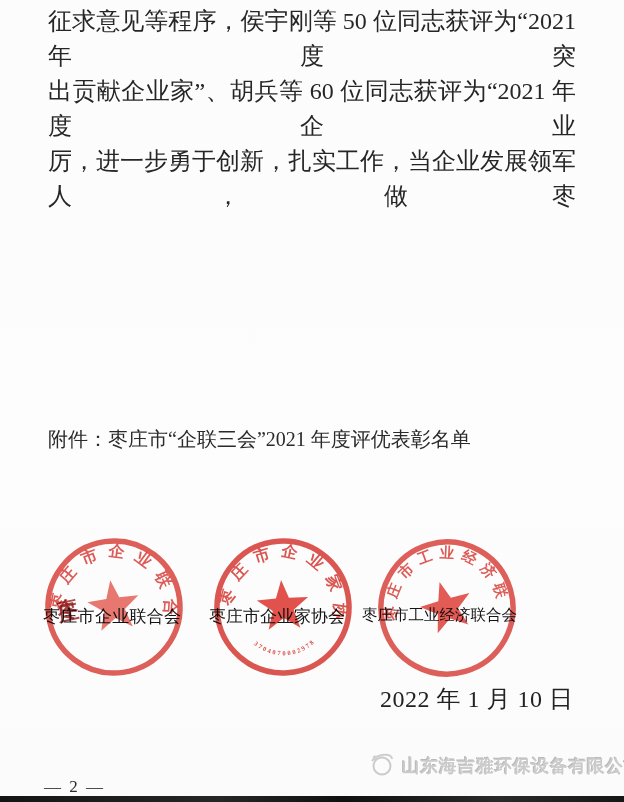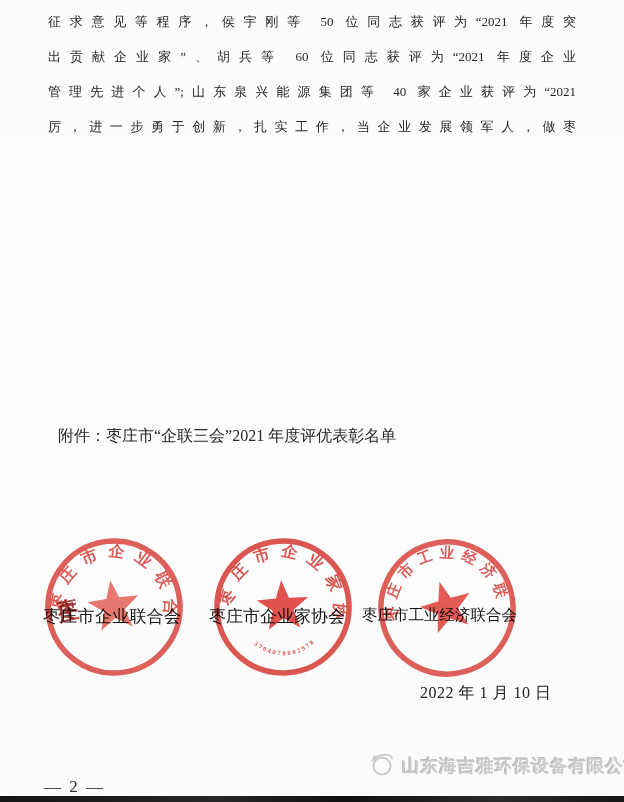--- a/index.html
+++ b/index.html
@@ -6,30 +6,30 @@
   body{
     width:624px;height:802px;position:relative;overflow:hidden;
     background:#fdfdfd;
     font-family:"Liberation Serif","DejaVu Serif",serif;
   }
   .page{position:absolute;inset:0;background:linear-gradient(180deg,#fcfcfc 0%,#fdfdfd 60%,#fbfbfb 100%);}
 
   
   .body-text{
     position:absolute;left:48px;top:4px;width:528px;
-    font-size:13px;line-height:35px;color:#262626;
+    font-size:24px;line-height:35px;color:#262626;
   }
   .line{white-space:nowrap;}
   .line.justify{white-space:normal;text-align:justify;text-align-last:justify;text-justify:inter-character;}
   .line.indent{text-indent:2em;}
   .line.para-gap{margin-top:5px;}
 
   .attachment{
-    position:absolute;left:58px;top:426px;
-    font-size:16px;color:#2a2a2a;white-space:nowrap;
+    position:absolute;left:48px;top:426px;
+    font-size:20px;color:#2a2a2a;white-space:nowrap;
   }
 
   
   .sig{
     position:absolute;top:605px;font-size:17px;color:#141414;
     white-space:nowrap;z-index:2;
   }
   .sig-1{left:43px;letter-spacing:0.3px;}
   .sig-2{left:209px;letter-spacing:0px;}
   .sig-3{left:362px;font-size:15.5px;letter-spacing:0px;}
@@ -46,21 +46,21 @@
 
   .seal-overprint{
     position:absolute;left:48px;top:582px;z-index:2;
     writing-mode:vertical-rl;font-size:21px;font-weight:bold;
     color:rgba(146,24,24,0.78);transform:rotate(-12deg);
     mix-blend-mode:multiply;letter-spacing:2px;
   }
 
   .issue-date{
     position:absolute;left:380px;top:683px;
-    font-size:16px;color:#222;letter-spacing:0.5px;white-space:nowrap;z-index:4;margin-left:40px;
+    font-size:24px;color:#222;letter-spacing:0.5px;white-space:nowrap;z-index:4;
   }
 
   
   .watermark{
     position:absolute;left:368px;top:752px;display:flex;align-items:center;gap:7px;z-index:1;
   }
   .watermark-text{
     font-family:"Liberation Sans","DejaVu Sans",sans-serif;
     font-size:17.5px;font-weight:bold;color:#cbcbcb;letter-spacing:1px;
     text-shadow:1px 1px 0 #ffffff,-1px -1px 0 #b9b9b9;
@@ -79,21 +79,20 @@
 </style>
 </head>
 <body>
 
 <div class="page">
 
   <div class="body-text">
 
   <div class="line justify">征求意见等程序，侯宇刚等 50 位同志获评为“2021 年度突</div>
       <div class="line justify">出贡献企业家”、胡兵等 60 位同志获评为“2021 年度企业</div>
-      <div class="line justify">管理先进个人”;山东泉兴能源集团等 40 家企业获评为“2021</div>
       <div class="line justify">厉，进一步勇于创新，扎实工作，当企业发展领军人，做枣</div>
     </div>
 
   <div class="attachment">附件：枣庄市“企联三会”2021 年度评优表彰名单</div>
 
   <span class="sig sig-1">枣庄市企业联合会</span>
   <span class="sig sig-2">枣庄市企业家协会</span>
   <span class="sig sig-3">枣庄市工业经济联合会</span>
 
   <div class="seal-overprint">枣庄</div>

